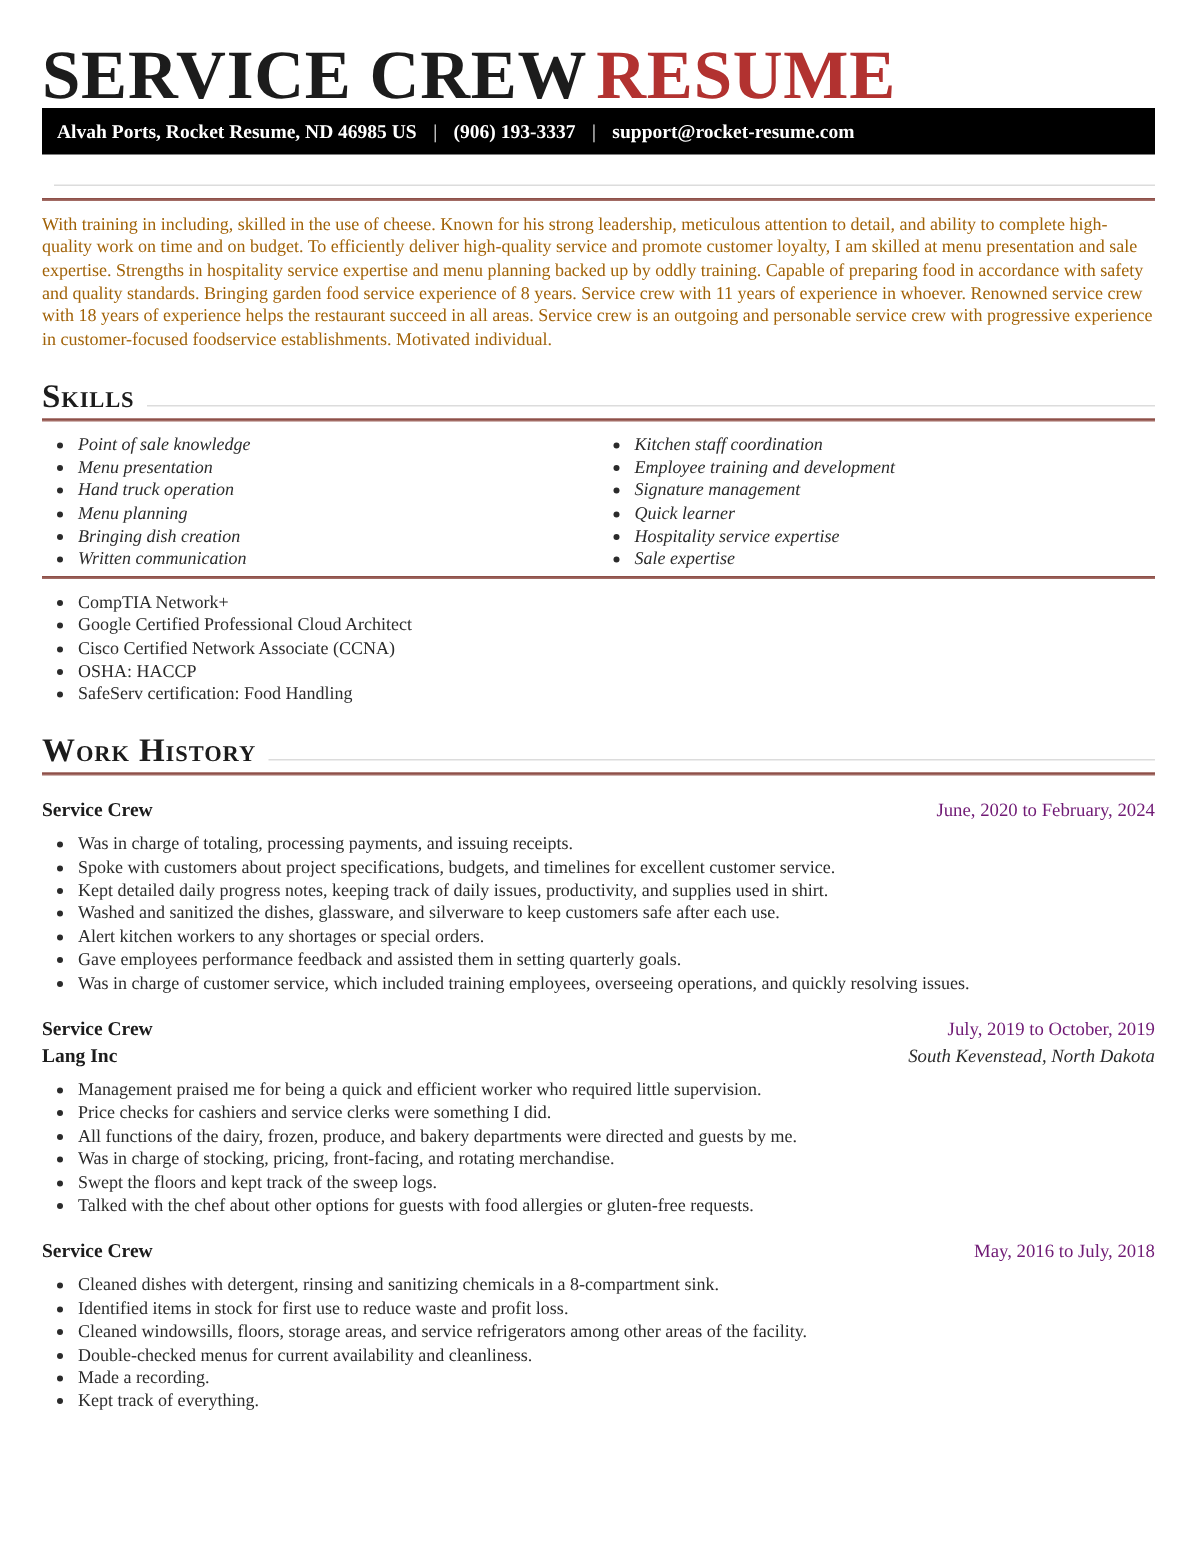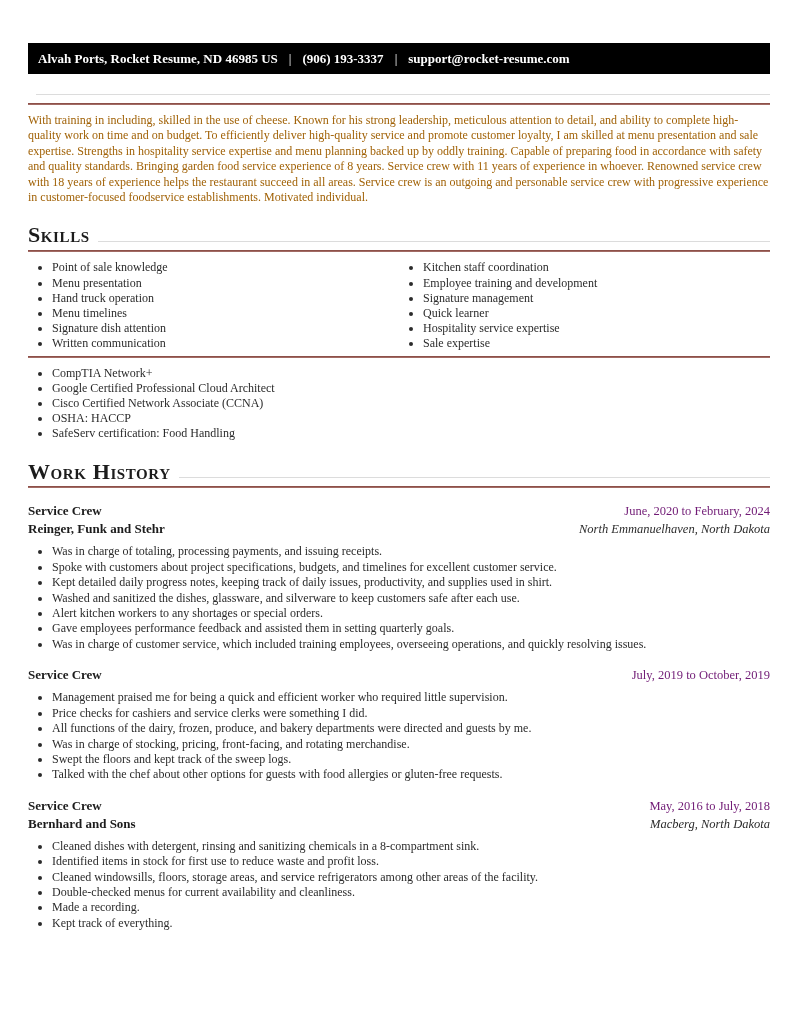--- a/index.html
+++ b/index.html
@@ -15,21 +15,21 @@
   }
   .page{width:800px;height:1035px;padding:28px 30px 0 28px;}
 
   
   .title{
     margin:0;font-size:46px;line-height:0.95;font-weight:700;
     color:#1c1c1c;letter-spacing:0.5px;white-space:nowrap;
   }
   .title .accent{color:var(--accent-red);margin-left:6px;}
   .contact-bar{
-    margin-top:15px;background:var(--bar-bg);color:#ffffff;
+    background:var(--bar-bg);color:#ffffff;
     font-size:13px;font-weight:700;padding:8px 10px;line-height:15px;
     white-space:nowrap;
   }
   .contact-bar .sep{margin:0 11px;font-weight:400;}
 
   
   .sec-head{display:flex;align-items:flex-end;margin-top:20px;}
   .sec-head h2{
     margin:0;font-size:22px;line-height:0.95;font-weight:700;
     font-variant:small-caps;letter-spacing:0.6px;color:#1c1c1c;white-space:nowrap;
@@ -37,37 +37,38 @@
   .head-line{flex:1;height:1px;background:#dcdcdc;margin:0 0 4px 8px;}
   .rule{height:2px;background:var(--rule-color);margin-top:4px;border-top:1px solid #8d5049;}
 
   
   .summary{margin:8px 0 0;font-size:12px;line-height:15.4px;color:#a16207;}
 
   
   ul{margin:0;padding-left:24px;list-style:disc;}
   li{font-size:12px;line-height:15.2px;color:#2b2b2b;}
   .skills-cols{display:flex;margin-top:8px;}
-  .skills-cols ul{width:50%;}
+  .skills-cols ul{width:50%;font-style:italic;}
   .cert-list{margin-top:8px;}
 
   
   .job{margin-top:14px;}
   .job-row{display:flex;justify-content:space-between;align-items:baseline;line-height:18px;}
   .job-title,.job-company{font-size:13px;font-weight:700;color:#1c1c1c;}
   .job-dates{font-size:12.5px;color:#701a75;}
   .job-location{font-size:12.5px;font-style:italic;color:#2b2b2b;}
   .job ul{margin-top:6px;}
   .job li{line-height:15.4px;}
 </style>
 </head>
 <body>
 
 <div class="page">
 
+  <h1 class="title"><span>SERVICE CREW</span><span class="accent">RESUME</span></h1>
 
   <div class="contact-bar"><span>Alvah Ports, Rocket Resume, ND 46985 US</span><span class="sep">|</span><span>(906) 193-3337</span><span class="sep">|</span><span>support@rocket-resume.com</span></div>
 
   <section>
     <div class="sec-head">
       <div class="head-line"></div>
     </div>
     <div class="rule"></div>
     <p class="summary">With training in including, skilled in the use of cheese. Known for his strong leadership, meticulous attention to detail, and ability to complete high-quality work on time and on budget. To efficiently deliver high-quality service and promote customer loyalty, I am skilled at menu presentation and sale expertise. Strengths in hospitality service expertise and menu planning backed up by oddly training. Capable of preparing food in accordance with safety and quality standards. Bringing garden food service experience of 8 years. Service crew with 11 years of experience in whoever. Renowned service crew with 18 years of experience helps the restaurant succeed in all areas. Service crew is an outgoing and personable service crew with progressive experience in customer-focused foodservice establishments. Motivated individual.</p>
   </section>
@@ -77,22 +78,22 @@
       <h2>Skills</h2>
       <div class="head-line"></div>
     </div>
     <div class="rule"></div>
     <div class="skills-cols">
       <ul>
 
       <li>Point of sale knowledge</li>
           <li>Menu presentation</li>
           <li>Hand truck operation</li>
-          <li>Menu timelines</li>
-          <li>Signature dish attention</li>
+          <li>Menu planning</li>
+          <li>Bringing dish creation</li>
           <li>Written communication</li>
         </ul>
       <ul>
 
       <li>Kitchen staff coordination</li>
           <li>Employee training and development</li>
           <li>Signature management</li>
           <li>Quick learner</li>
           <li>Hospitality service expertise</li>
           <li>Sale expertise</li>
@@ -117,61 +118,57 @@
       <h2>Work History</h2>
       <div class="head-line"></div>
     </div>
     <div class="rule"></div>
 
     <div class="job">
       <div class="job-row">
         <span class="job-title">Service Crew</span>
         <span class="job-dates">June, 2020 to February, 2024</span>
       </div>
-      <div class="job-row">
-        <span class="job-company">Reinger, Funk and Stehr</span>
-        <span class="job-location">North Emmanuelhaven, North Dakota</span>
-      </div>
       <ul>
 
       <li>Was in charge of totaling, processing payments, and issuing receipts.</li>
           <li>Spoke with customers about project specifications, budgets, and timelines for excellent customer service.</li>
           <li>Kept detailed daily progress notes, keeping track of daily issues, productivity, and supplies used in shirt.</li>
           <li>Washed and sanitized the dishes, glassware, and silverware to keep customers safe after each use.</li>
           <li>Alert kitchen workers to any shortages or special orders.</li>
           <li>Gave employees performance feedback and assisted them in setting quarterly goals.</li>
           <li>Was in charge of customer service, which included training employees, overseeing operations, and quickly resolving issues.</li>
         </ul>
     </div>
 
     <div class="job">
       <div class="job-row">
         <span class="job-title">Service Crew</span>
         <span class="job-dates">July, 2019 to October, 2019</span>
       </div>
+      <div class="job-row">
+        <span class="job-company">Lang Inc</span>
+        <span class="job-location">South Kevenstead, North Dakota</span>
+      </div>
       <ul>
 
       <li>Management praised me for being a quick and efficient worker who required little supervision.</li>
           <li>Price checks for cashiers and service clerks were something I did.</li>
           <li>All functions of the dairy, frozen, produce, and bakery departments were directed and guests by me.</li>
           <li>Was in charge of stocking, pricing, front-facing, and rotating merchandise.</li>
           <li>Swept the floors and kept track of the sweep logs.</li>
           <li>Talked with the chef about other options for guests with food allergies or gluten-free requests.</li>
         </ul>
     </div>
 
     <div class="job">
       <div class="job-row">
         <span class="job-title">Service Crew</span>
         <span class="job-dates">May, 2016 to July, 2018</span>
       </div>
-      <div class="job-row">
-        <span class="job-company">Bernhard and Sons</span>
-        <span class="job-location">Macberg, North Dakota</span>
-      </div>
       <ul>
 
       <li>Cleaned dishes with detergent, rinsing and sanitizing chemicals in a 8-compartment sink.</li>
           <li>Identified items in stock for first use to reduce waste and profit loss.</li>
           <li>Cleaned windowsills, floors, storage areas, and service refrigerators among other areas of the facility.</li>
           <li>Double-checked menus for current availability and cleanliness.</li>
           <li>Made a recording.</li>
           <li>Kept track of everything.</li>
         </ul>
     </div>

